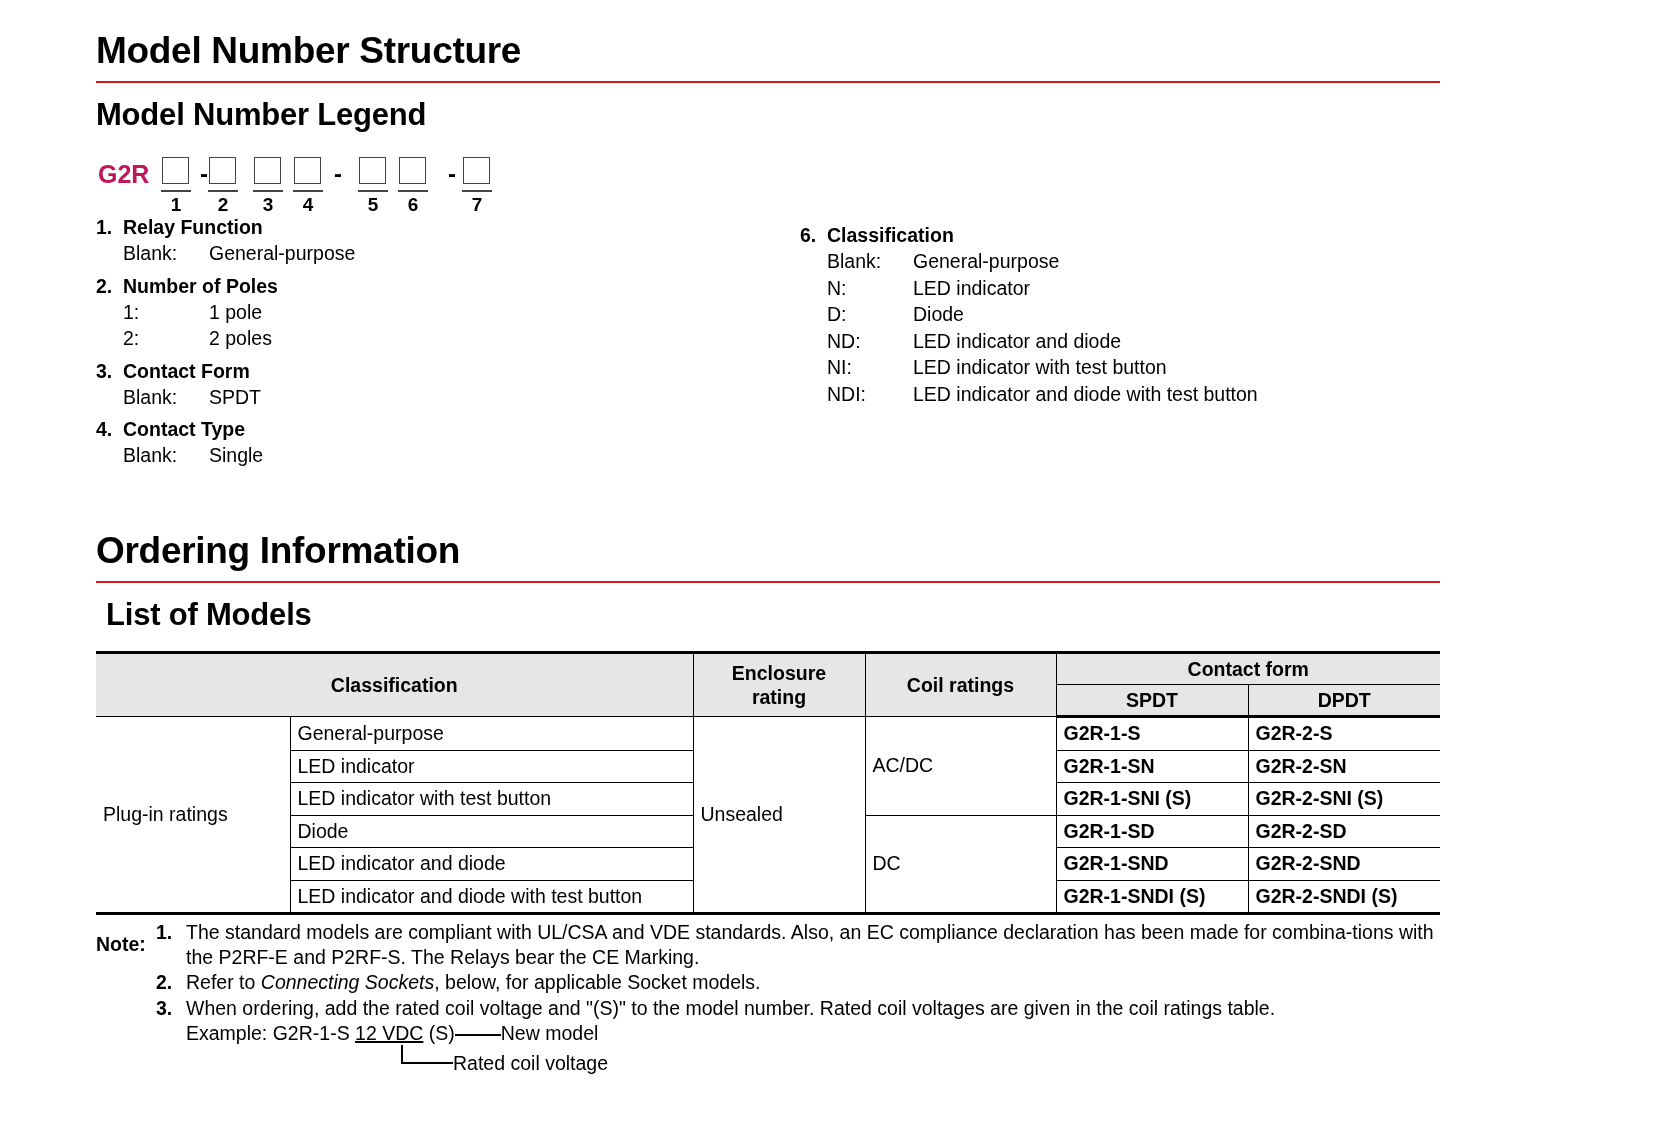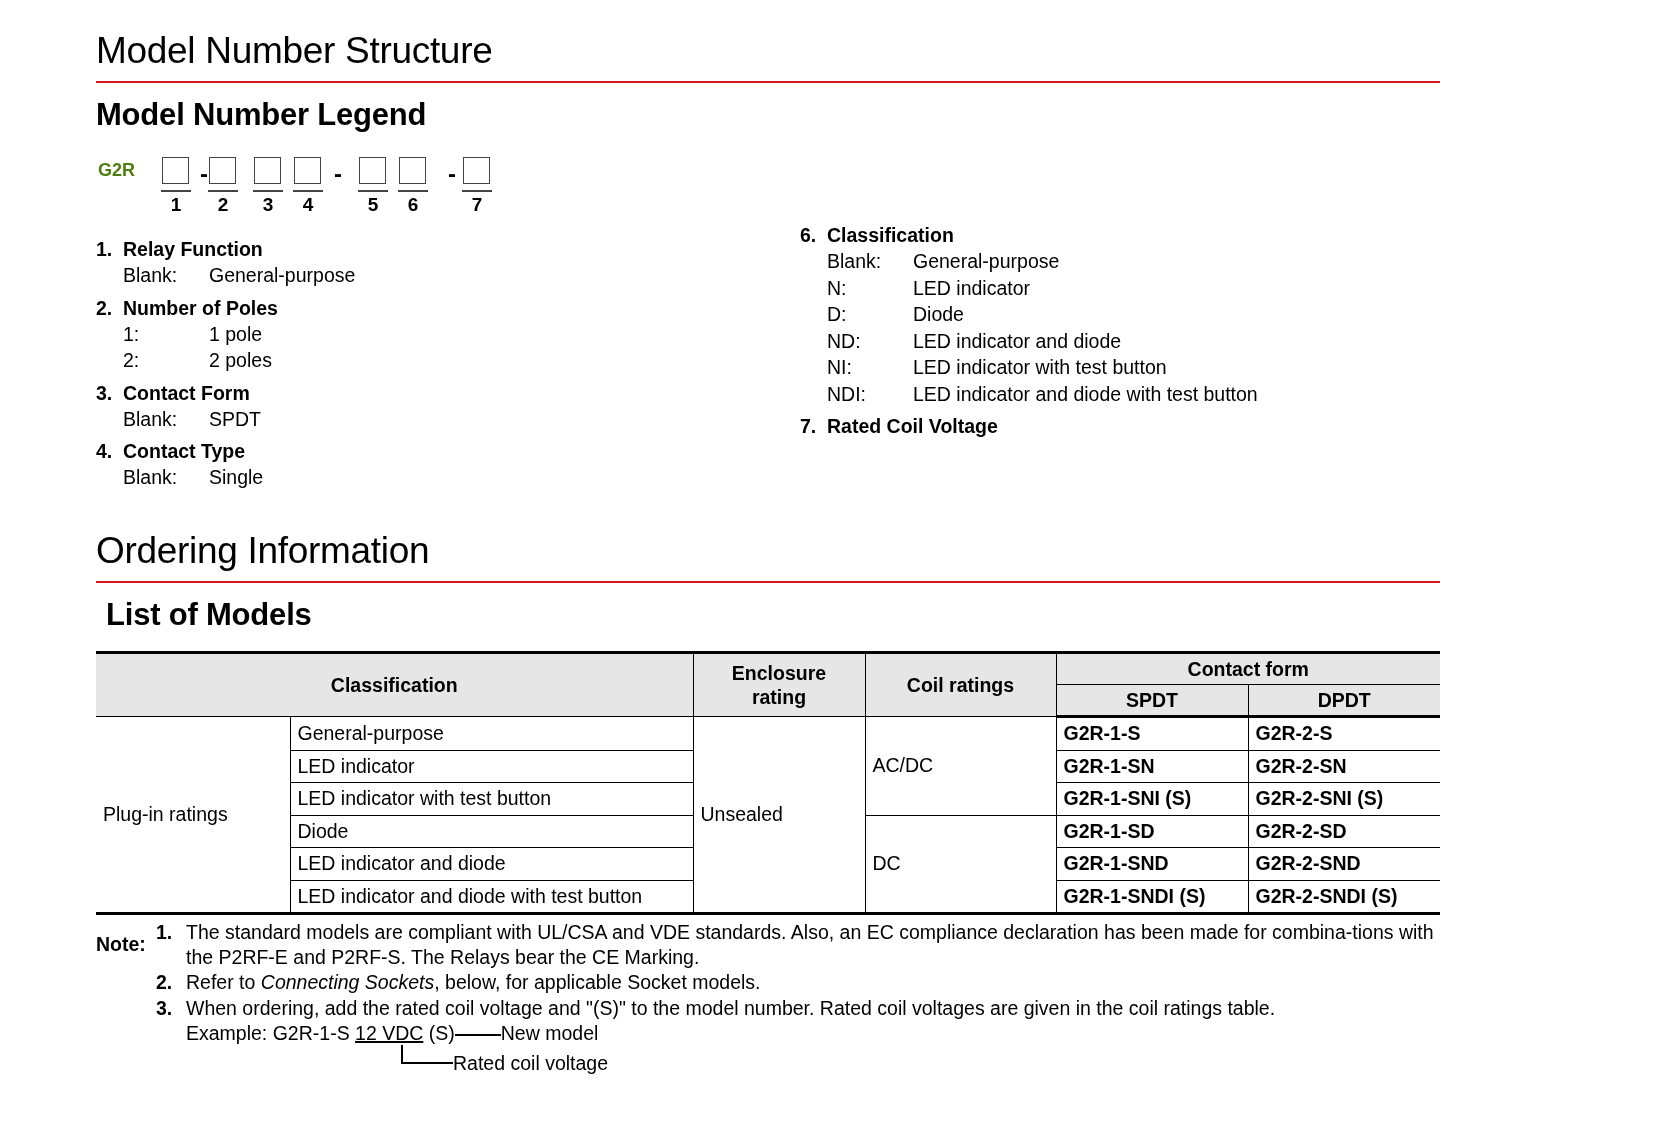--- a/index.html
+++ b/index.html
@@ -1,27 +1,27 @@
 <!DOCTYPE html>
 <html><head>
 <meta charset="utf-8">
 <style>
   html, body { margin: 0; padding: 0; background: #ffffff; }
   body {
     width: 1654px; height: 1144px; position: relative; overflow: hidden;
     font-family: "Liberation Sans", "DejaVu Sans", sans-serif; color: #000;
   }
   .page { position: absolute; left: 96px; top: 0; width: 1344px; }
-  .h1 { font-size: 37px; font-weight: normal; position: absolute; left: 0; letter-spacing: -0.3px; }
+  .h1 { font-size: 37px; font-weight: bold; position: absolute; left: 0; letter-spacing: -0.3px; }
   .rule { position: absolute; left: 0; width: 1344px; height: 2px; background: #d7191f; }
   .h2 { font-size: 31px; font-weight: bold; position: absolute; left: 0; letter-spacing: -0.2px; }
 
   
   .diagram { position: absolute; left: 0; top: 152px; width: 420px; height: 70px; }
-  .diagram .prefix { position: absolute; left: 2px; top: 8px; font-size: 18px; font-weight: bold; color: #4d7c0f; }
+  .diagram .prefix { position: absolute; left: 2px; top: 8px; font-size: 25px; font-weight: bold; color: #be185d; }
   .diagram .box { position: absolute; top: 5px; width: 27px; height: 27px; border: 1.5px solid #444; box-sizing: border-box; }
   .diagram .uline { position: absolute; top: 38px; width: 30px; height: 1.5px; background: #444; }
   .diagram .num { position: absolute; top: 42px; width: 30px; text-align: center; font-size: 19px; font-weight: bold; }
   .diagram .dash { position: absolute; top: 8px; font-size: 24px; font-weight: bold; }
 
   
   .legend-col { position: absolute; font-size: 19.5px; }
   .legend-group { margin-bottom: 6px; }
   .legend-title { font-weight: bold; line-height: 26px; }
   .legend-title .n { display: inline-block; width: 27px; }
@@ -87,21 +87,21 @@
 
     <span class="num" style="left:65px">1</span>
     <span class="num" style="left:112px">2</span>
     <span class="num" style="left:157px">3</span>
     <span class="num" style="left:197px">4</span>
     <span class="num" style="left:262px">5</span>
     <span class="num" style="left:302px">6</span>
     <span class="num" style="left:366px">7</span>
   </div>
 
-  <div class="legend-col" style="left:0; top:236px;">
+  <div class="legend-col" style="left:0; top:214px;">
     <div class="legend-group">
       <div class="legend-title"><span class="n">1.</span><span>Relay Function</span></div>
       <div class="legend-row"><span class="k">Blank:</span><span>General-purpose</span></div>
     </div>
     <div class="legend-group">
       <div class="legend-title"><span class="n">2.</span><span>Number of Poles</span></div>
       <div class="legend-row"><span class="k">1:</span><span>1 pole</span></div>
       <div class="legend-row"><span class="k">2:</span><span>2 poles</span></div>
     </div>
     <div class="legend-group">
@@ -116,23 +116,20 @@
 
   <div class="legend-col" style="left:704px; top:222px;">
     <div class="legend-group">
       <div class="legend-title"><span class="n">6.</span><span>Classification</span></div>
       <div class="legend-row"><span class="k">Blank:</span><span>General-purpose</span></div>
       <div class="legend-row"><span class="k">N:</span><span>LED indicator</span></div>
       <div class="legend-row"><span class="k">D:</span><span>Diode</span></div>
       <div class="legend-row"><span class="k">ND:</span><span>LED indicator and diode</span></div>
       <div class="legend-row"><span class="k">NI:</span><span>LED indicator with test button</span></div>
       <div class="legend-row"><span class="k">NDI:</span><span>LED indicator and diode with test button</span></div>
-    </div>
-    <div class="legend-group">
-      <div class="legend-title"><span class="n">7.</span><span>Rated Coil Voltage</span></div>
     </div>
   </div>
 
   <div class="h1" style="top:530px;">Ordering Information</div>
   <div class="rule" style="top:581px;"></div>
   <div class="h2" style="top:597px;margin-left:10px;">List of Models</div>
 
   <table class="models">
     <colgroup>
       <col style="width:194px">

